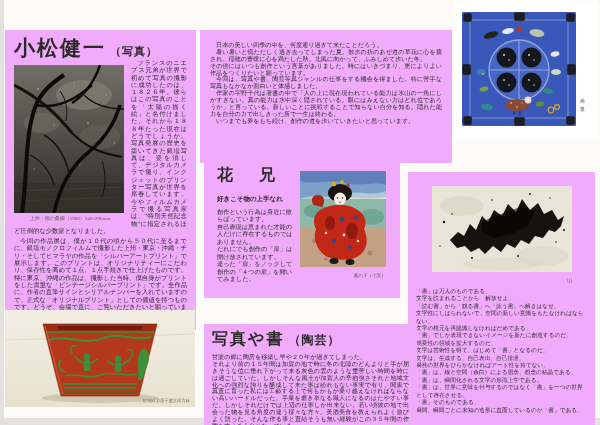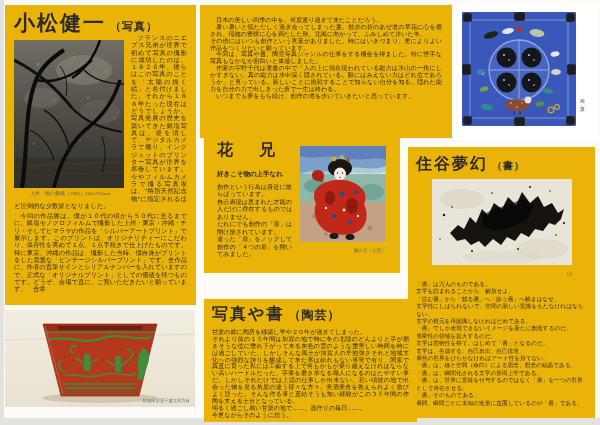--- a/index.html
+++ b/index.html
@@ -1,21 +1,21 @@
 <!DOCTYPE html>
 <html><head>
 <meta charset="utf-8">
 <style>
   html,body{margin:0;padding:0;}
   body{
     width:600px;height:425px;position:relative;overflow:hidden;
     background:#fcfbf8;color:#2d2b28;
     font-family:"Liberation Serif","DejaVu Serif",serif;
   }
-  .panel{position:absolute;background:#eab308;box-sizing:border-box;overflow:hidden;}
+  .panel{position:absolute;background:#f0abfc;box-sizing:border-box;overflow:hidden;margin-top:25px;}
   .edge{position:absolute;background:#e3e2de;}
   .name-title{font-weight:bold;letter-spacing:2px;line-height:1;}
   .medium{font-weight:bold;letter-spacing:1px;}
   .jtext{text-align:justify;}
   p{margin:0;}
   .indent{text-indent:1em;}
   figure{margin:0;}
   figcaption{color:#5d5a54;}
 
   
@@ -232,24 +232,20 @@
         <circle cx="26" cy="62" r="1.2" fill="#f0e6d4"></circle>
         <circle cx="58" cy="70" r="1.2" fill="#f0e6d4"></circle>
       <ellipse cx="34" cy="90" rx="4.5" ry="3" fill="#1a1a1a"></ellipse>
       <ellipse cx="50" cy="91" rx="4.5" ry="3" fill="#1a1a1a"></ellipse>
     </svg>
     <figcaption>風の子（七宝）</figcaption>
   </figure>
 </div>
 
 <div class="panel" id="sec-sumiya">
-  <div>
-    <span class="name-title">住谷夢幻</span>
-    <span class="medium">（書）</span>
-  </div>
   <figure id="sumiya-figure">
     <svg viewBox="0 0 140 86" width="140" height="86">
       <rect width="140" height="86" fill="#e9e4d8"></rect>
       <ellipse cx="30" cy="20" rx="22" ry="10" fill="#d8d2c0" opacity="0.6"></ellipse>
       <ellipse cx="110" cy="70" rx="26" ry="10" fill="#d8d2c0" opacity="0.5"></ellipse>
       <ellipse cx="70" cy="78" rx="40" ry="6" fill="#ddd6c6" opacity="0.5"></ellipse>
       <path d="M18,54 L26,46 L32,50 L38,38 L44,44 L50,30 L56,36 L62,24 L70,30 L76,18 L84,26 L90,13 L98,24 L106,17 L112,28 L120,24 L126,34 L132,30 L129,40 L123,46 L117,44 L111,52 L103,50 L97,58 L89,54 L83,62 L75,58 L69,66 L61,60 L53,68 L47,62 L39,66 L33,60 L25,62 Z" fill="#16130f"></path>
       <path d="M50,36 L62,30 L76,26 L90,20 L102,26 L96,40 L80,48 L62,52 L50,46 Z" fill="#000000" opacity="0.55"></path>
       <circle cx="12" cy="36" r="1.2" fill="#1a1814"></circle>
         <circle cx="20" cy="28" r="0.8" fill="#1a1814"></circle>

